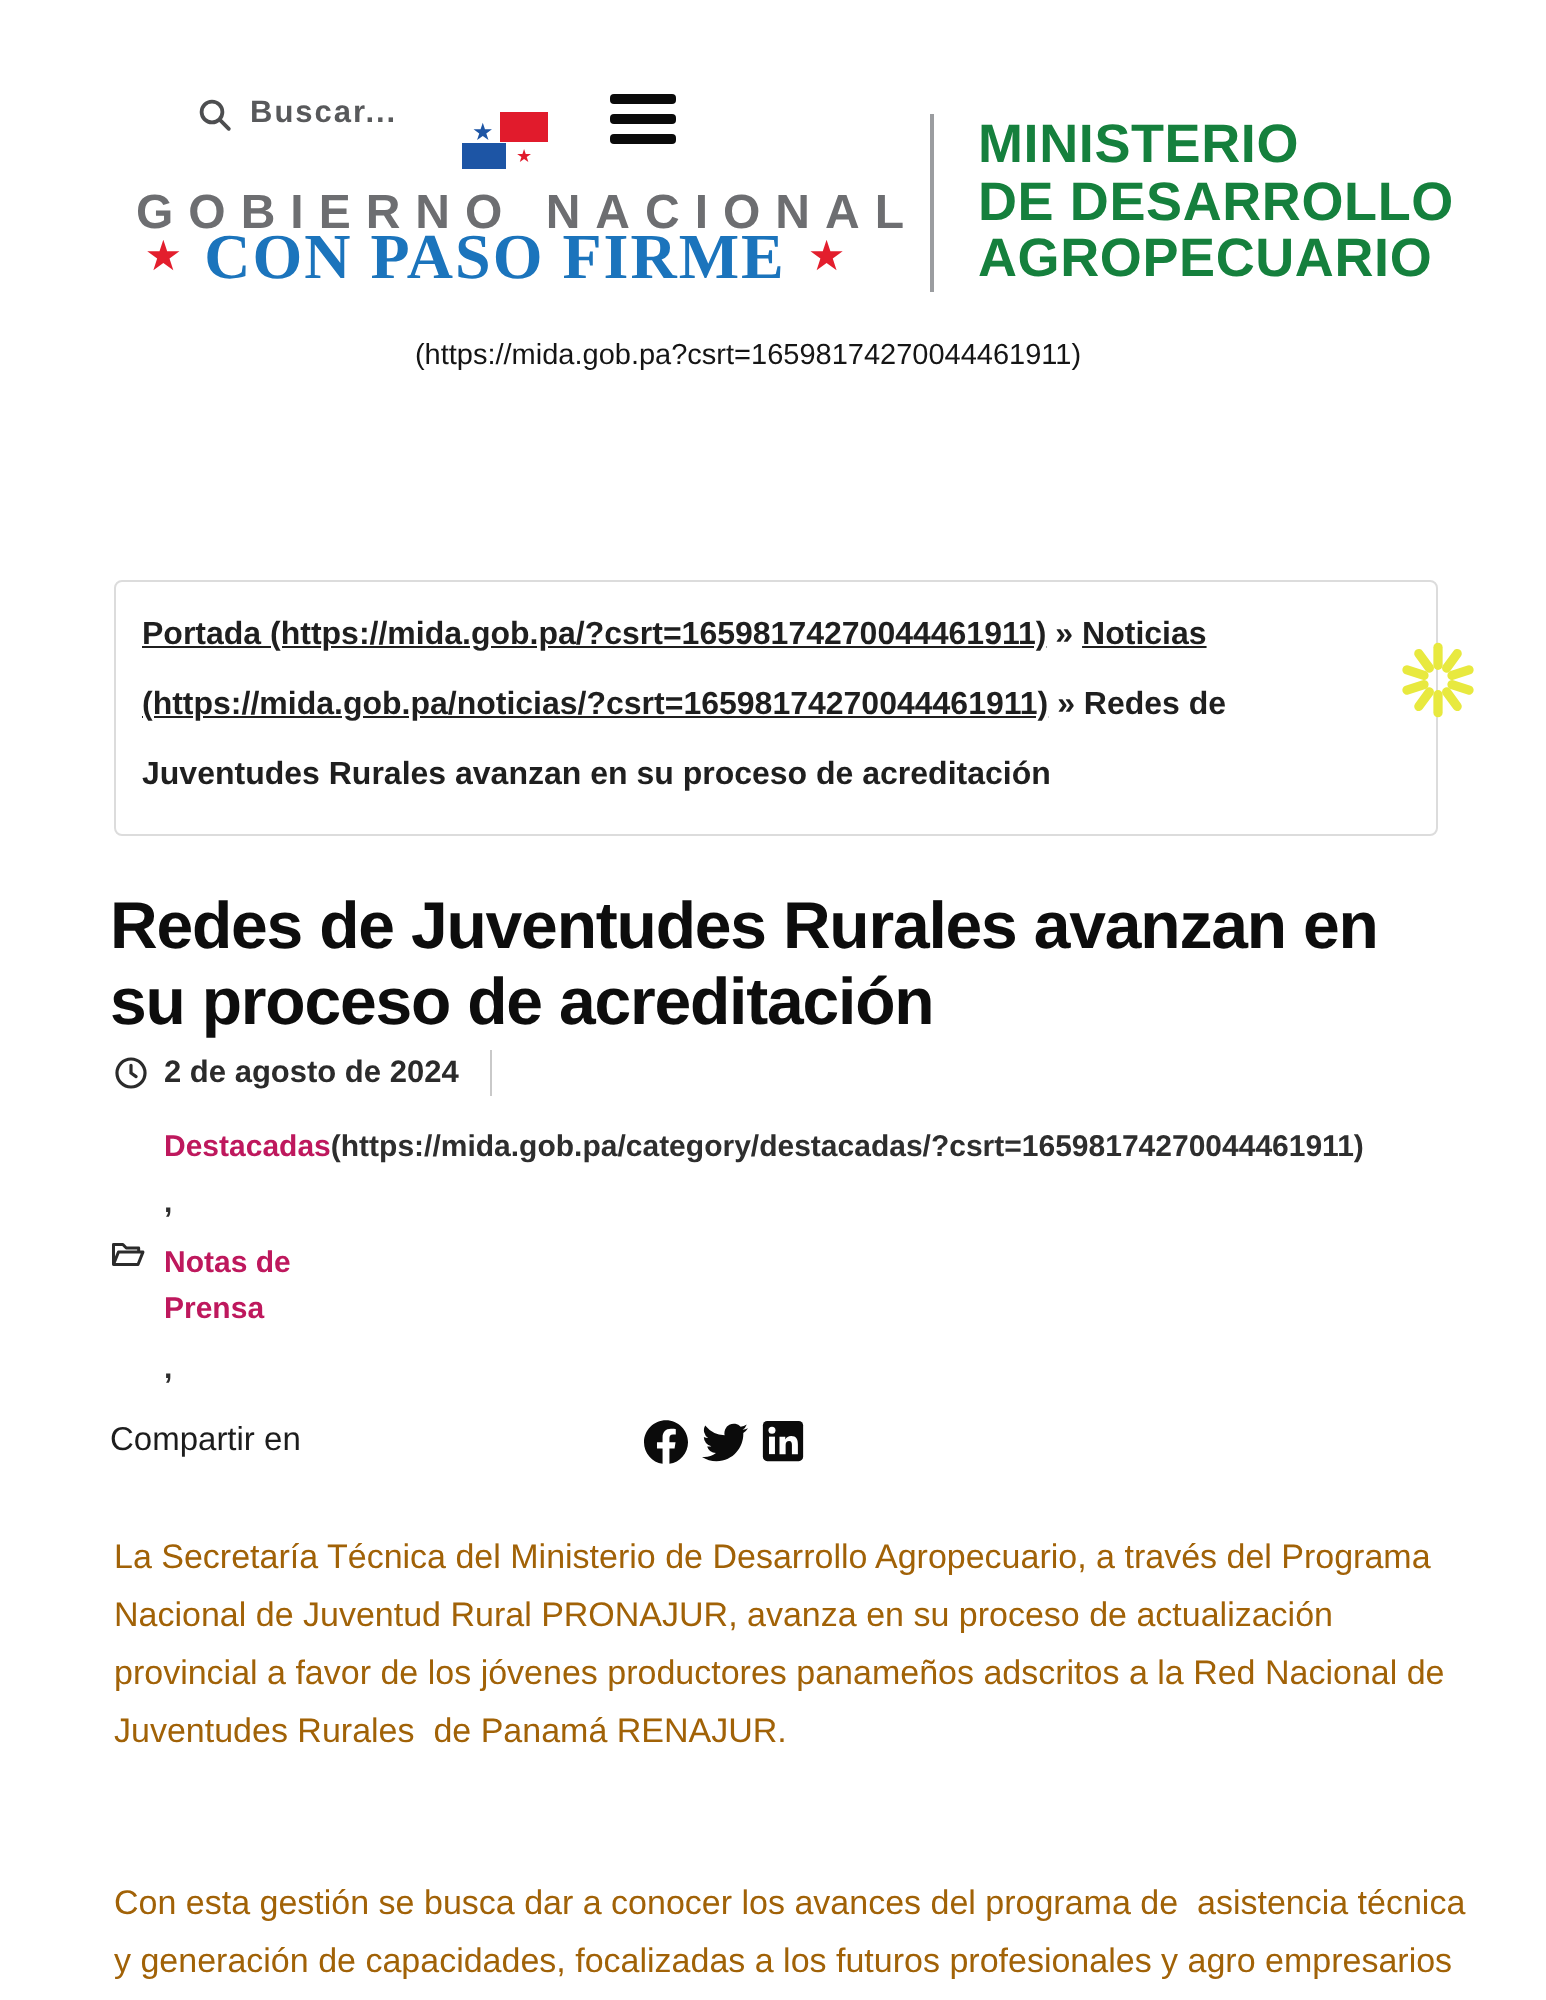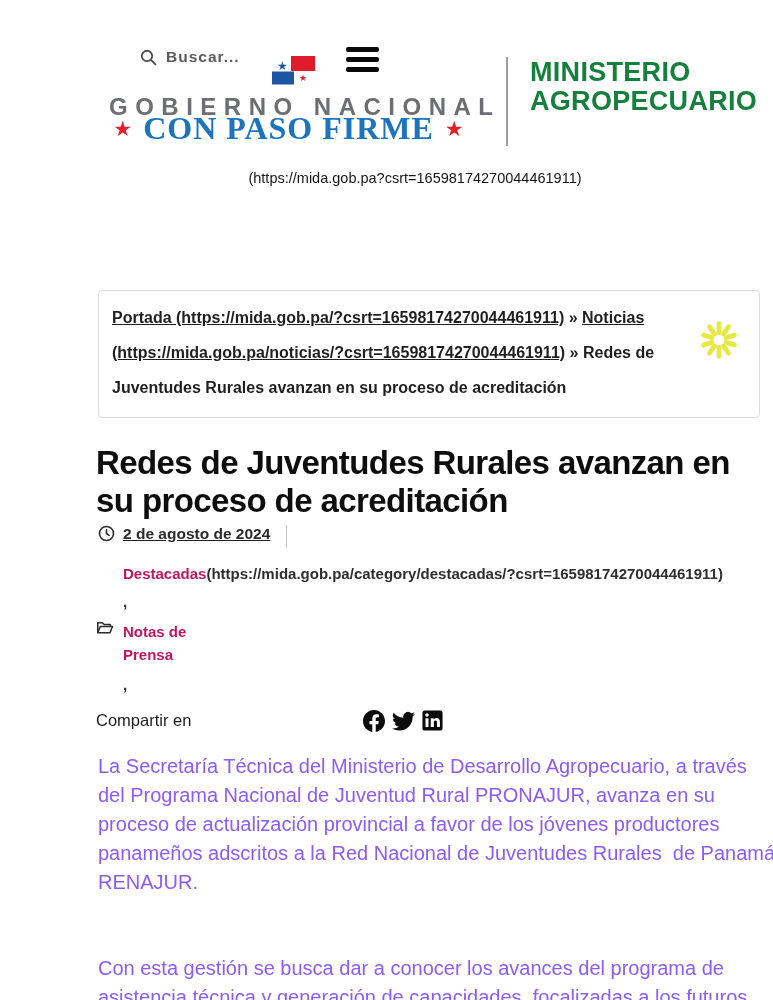--- a/index.html
+++ b/index.html
@@ -4,21 +4,20 @@
 <style>
   * { margin:0; padding:0; box-sizing:border-box; }
   html,body { background:#ffffff; }
   .page {
     position:relative;
     width:773px; height:1000px;
     background:#fff;
     overflow:hidden;
     font-family:"Liberation Sans", sans-serif;
     color:#1f1f1f;
-    padding-left:41px;
   }
 
   
   .header { position:relative; height:200px; }
   .search { position:absolute; left:99px; top:48px; display:flex; align-items:center; gap:9px; cursor:pointer; }
   .search-label { font-size:15.5px; color:#58595b; letter-spacing:1px; font-weight:600; }
   .flag { position:absolute; left:229px; top:55px; }
   .hamburger { position:absolute; left:305px; top:47px; width:33px; cursor:pointer; }
   .hamburger span { display:block; height:4.6px; background:#0a0a0a; border-radius:2px; margin-bottom:5.4px; }
   .hamburger span:last-child { margin-bottom:0; }
@@ -61,42 +60,42 @@
 
   .accessibility-asterisk { position:absolute; left:699px; top:320px; cursor:pointer; }
 
   
   .article-title {
     margin:26px 0 0 55px; width:672px;
     font-size:33px; line-height:38px; font-weight:700;
     color:#0d0d0d; letter-spacing:-0.6px;
   }
 
-  .meta-date-row { margin:5px 0 16px 57px; display:flex; align-items:flex-start;text-decoration:underline; }
+  .meta-date-row { margin:5px 0 16px 57px; display:flex; align-items:center; }
   .meta-date { margin-left:8px; font-size:15.5px; font-weight:600; color:#2b2b2b; }
   .meta-divider { width:1px; height:23px; background:#c9c9c9; margin-left:16px; }
 
   .cats { position:relative; margin:7px 0 0 82px; font-size:15px; }
   .folder-icon-wrap { position:absolute; left:-27px; top:50%; transform:translateY(-50%); }
   .cat-name { color:#be185d; font-weight:600; cursor:pointer; }
   .cat-url { color:#2e2e2e; font-weight:600; cursor:pointer; }
   .cat-line { line-height:19px; }
   .cat-comma { line-height:19px; margin:9px 0; color:#2e2e2e; font-weight:700; }
   .cat-row { display:flex; line-height:23px;align-items:flex-end; }
   .cat-row .cat-name { width:110px; flex:none; }
   .cat-row .cat-url { width:350px; word-break:break-all; }
 
   .share-row { margin:15px 0 0 55px; display:flex; align-items:center; }
   .share-label { font-size:16.5px; color:#1d1d1d; }
   .share-icons { display:flex; align-items:center; gap:7px; margin-left:172px; }
   .share-btn { cursor:pointer; display:flex; align-items:center; }
 
   .body-par {
-    margin:20px 0 0 57px; width:680px;
-    font-size:20px; line-height:29px; color:#8b5cf6;
+    margin:32px 0 0 57px; width:680px;
+    font-size:17px; line-height:29px; color:#a16207;
     white-space:pre-wrap;
   }
   .body-par.second { margin-top:57px; }
 </style>
 </head>
 <body>
 
 <div class="page">
 
   <div class="header">
@@ -127,20 +126,21 @@
     <div class="logo-line2">
       <span class="logo-star">★</span>
       <span class="logo-main">CON PASO FIRME</span>
       <span class="logo-star">★</span>
     </div>
 
     <div class="logo-divider"></div>
 
     <div class="ministry">
       <div>MINISTERIO</div>
+      <div>DE DESARROLLO</div>
       <div>AGROPECUARIO</div>
     </div>
 
     <div class="site-url">(https://mida.gob.pa?csrt=16598174270044461911)</div>
   </div>
 
   <div class="breadcrumb-box">
     <span class="crumb-link">Portada (https://mida.gob.pa/?csrt=16598174270044461911)</span>
     <span class="crumb-sep">»</span>
     <span class="crumb-link">Noticias (https://mida.gob.pa/noticias/?csrt=16598174270044461911)</span>

